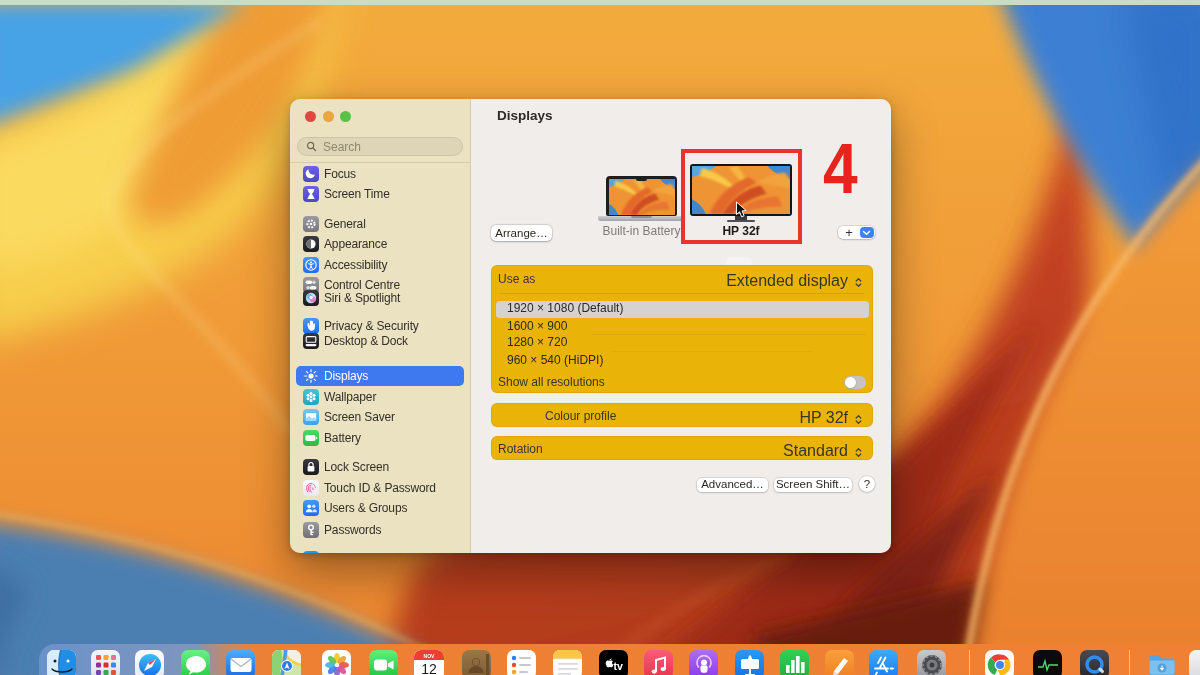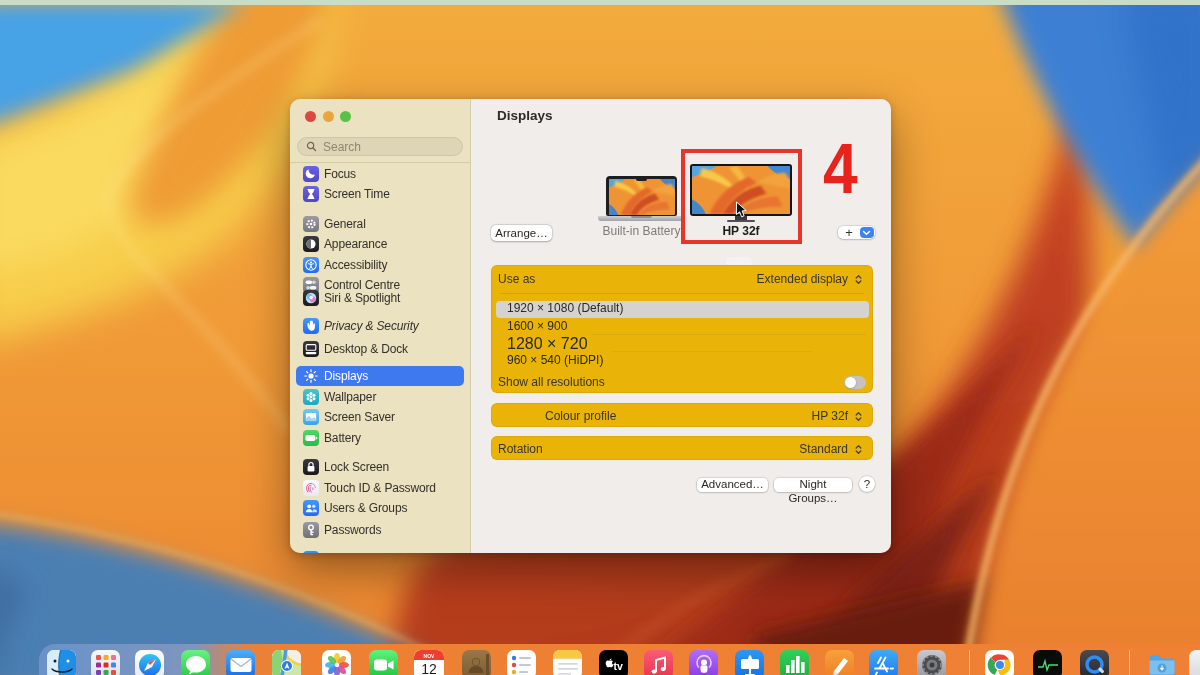--- a/index.html
+++ b/index.html
@@ -16,21 +16,21 @@
   #search .mag{position:absolute;left:8px;top:3px;width:11px;height:11px;}
   #search .ph{position:absolute;left:25px;top:2px;font-size:12px;color:#8d8770;}
   .srow{position:absolute;left:6px;width:168px;height:20px;border-radius:5px;}
   .srow .ic{position:absolute;left:7px;top:2px;width:16px;height:16px;border-radius:4px;}
   .srow .lb{position:absolute;left:28px;top:3px;font-size:12px;color:#33302a;white-space:nowrap;letter-spacing:-0.15px;}
   .srow.sel{background:#3e79f0;}
   .srow.sel .lb{color:#fff;}
   
   .card{position:absolute;left:20px;width:382px;background:#eab308;border:1px solid rgba(0,0,0,.055);border-radius:6px;box-sizing:border-box;}
   .rowlab{font-size:12px;color:#38342e;}
-  .popval{font-size:12px;color:#38342e;}
+  .popval{font-size:16px;color:#38342e;}
   .stepper{display:inline-block;width:13px;height:13px;vertical-align:-3px;margin-left:4px;}
   .btn{position:absolute;height:16px;background:#fff;border-radius:5px;box-shadow:0 0 0 .5px rgba(0,0,0,.12), 0 .5px 2px rgba(0,0,0,.25);
        font-size:11.5px;color:#2b2823;text-align:center;line-height:16px;}
   
   #dockbar{position:absolute;left:39px;top:644px;width:1200px;height:40px;border-radius:16px 16px 0 0;
     background:linear-gradient(90deg,#6a92c9 0%,#7f95bd 13%,#c08a6a 15.5%,#ea8138 18%,#ee8034 21%,#ef8034 100%);}
   .dicon{position:absolute;top:650px;width:29px;height:29px;border-radius:7px;}
   .dsep{position:absolute;top:650px;width:1px;height:25px;background:rgba(255,255,255,.5);}
 </style>
 </head>
@@ -403,29 +403,29 @@
           <span class="ic" style="background:linear-gradient(180deg,#38383c,#1b1b1f);border-radius:4px;">
             <svg viewBox="0 0 16 16" style="position:absolute;left:0;top:0;width:16px;height:16px;">
               <circle cx="8" cy="8" r="5.2" fill="#bfe0f8"></circle>
               <circle cx="6.5" cy="6.8" r="3" fill="#6cb7f0" opacity=".9"></circle>
               <circle cx="9.8" cy="9.4" r="3" fill="#e86bb6" opacity=".8"></circle>
               <circle cx="8.2" cy="7.6" r="1.8" fill="#f3fafe" opacity=".95"></circle>
             </svg>
           </span>
           <span class="lb">Siri &amp; Spotlight</span>
         </div>
-    <div class="srow" style="top:217px;font-style:italic;">
+    <div class="srow" style="top:217px;">
           <span class="ic" style="background:linear-gradient(180deg,#4597f7,#216bf4);border-radius:4px;">
             <svg viewBox="0 0 16 16" style="position:absolute;left:0;top:0;width:16px;height:16px;">
               <path d="M8 2.8c-.9 0-1.2.7-1.2 1.5V8l-.9-2.6c-.3-.8-1.5-.6-1.5.3 0 2.1.4 3.9 1.2 5.1.8 1.3 1.6 1.9 2.9 1.9 2.3 0 3.4-1.6 3.4-4V5.9c0-.8-1.3-.9-1.5-.1L10 7.5V4.3c0-.8-.4-1.5-1-1.5z" fill="#fff"></path>
             </svg>
           </span>
           <span class="lb">Privacy &amp; Security</span>
         </div>
-    <div class="srow" style="top:240px;text-align:right;">
+    <div class="srow" style="top:232px;text-align:right;">
           <span class="ic" style="background:linear-gradient(180deg,#3a3a3e,#19191d);border-radius:4px;">
             <svg viewBox="0 0 16 16" style="position:absolute;left:0;top:0;width:16px;height:16px;">
               <rect x="3.2" y="3.6" width="9.6" height="5.6" rx="1" fill="none" stroke="#fff" stroke-width="1.1"></rect>
               <rect x="2.6" y="11" width="10.8" height="2.2" rx="1.1" fill="#fff"></rect>
             </svg>
           </span>
           <span class="lb">Desktop &amp; Dock</span>
         </div>
     <div class="srow sel" style="top:267px;">
           <span class="ic" style="background:transparent;border-radius:4px;">
@@ -590,21 +590,21 @@
       <span class="rowlab" style="position:absolute;left:6px;top:6px;">Use as</span>
       <span class="popval" style="position:absolute;right:7px;top:6px;">Extended display<svg class="stepper" viewBox="0 0 13 13">
             <path d="M4.2 5 L6.5 2.6 L8.8 5" fill="none" stroke="#46423c" stroke-width="1.3" stroke-linecap="round" stroke-linejoin="round"></path>
             <path d="M4.2 8 L6.5 10.4 L8.8 8" fill="none" stroke="#46423c" stroke-width="1.3" stroke-linecap="round" stroke-linejoin="round"></path>
           </svg></span>
       <div style="position:absolute;left:8px;right:8px;top:27.5px;height:1px;background:rgba(0,0,0,.085);"></div>
       <div style="position:absolute;left:3.5px;right:3.5px;top:35px;height:17.5px;background:#d6d2cf;border-radius:4px;"></div>
       <div class="res" style="position:absolute;left:15px;top:35.5px;font-size:12px;color:#2c2925;">1920 × 1080 (Default)</div>
       <div class="res" style="position:absolute;left:15px;top:53px;font-size:12px;color:#2c2925;">1600 × 900</div>
       <div style="position:absolute;left:100px;right:6px;top:68px;height:1px;background:rgba(120,110,100,.13);"></div>
-      <div class="res" style="position:absolute;left:15px;top:69.5px;font-size:16px;color:#2c2925;">1280 × 720</div>
+      <div class="res" style="position:absolute;left:15px;top:69.5px;font-size:12px;color:#2c2925;">1280 × 720</div>
       <div style="position:absolute;left:120px;right:60px;top:85px;height:1px;background:rgba(120,110,100,.11);"></div>
       <div class="res" style="position:absolute;left:15px;top:87.5px;font-size:12px;color:#2c2925;">960 × 540 (HiDPI)</div>
       <span class="rowlab" style="position:absolute;left:6px;top:109px;">Show all resolutions</span>
       <div style="position:absolute;right:6px;top:110px;width:22px;height:13px;background:#c6c2bf;border-radius:7px;">
         <div style="position:absolute;left:1px;top:1px;width:11px;height:11px;background:#fff;border-radius:50%;box-shadow:0 .5px 1.5px rgba(0,0,0,.3);"></div>
       </div>
 </div>
 
     <div class="card" style="top:304px;height:24px;">
       <span class="rowlab" style="position:absolute;left:6px;top:5px;margin-left:47px;">Colour profile</span>
@@ -615,19 +615,19 @@
     </div>
 
     <div class="card" style="top:336.5px;height:24px;">
       <span class="rowlab" style="position:absolute;left:6px;top:5px;">Rotation</span>
       <span class="popval" style="position:absolute;right:7px;top:5px;">Standard<svg class="stepper" viewBox="0 0 13 13">
             <path d="M4.2 5 L6.5 2.6 L8.8 5" fill="none" stroke="#46423c" stroke-width="1.3" stroke-linecap="round" stroke-linejoin="round"></path>
             <path d="M4.2 8 L6.5 10.4 L8.8 8" fill="none" stroke="#46423c" stroke-width="1.3" stroke-linecap="round" stroke-linejoin="round"></path>
           </svg></span>
     </div>
     <div class="btn" style="left:226px;top:379px;width:71px;height:13.5px;line-height:13.5px;border-radius:4.5px;">Advanced…</div>
-    <div class="btn" style="left:303px;top:379px;width:78px;height:13.5px;line-height:13.5px;border-radius:4.5px;">Night Groups…</div>
+    <div class="btn" style="left:303px;top:379px;width:78px;height:13.5px;line-height:13.5px;border-radius:4.5px;">Screen Shift…</div>
     <div class="btn" style="left:388px;top:376.5px;width:16px;height:16px;border-radius:50%;line-height:16px;font-size:11.5px;">?</div>
   </div>
 </div>
 
 <div class="abs" style="left:681px;top:149px;width:121px;height:95px;border:4px solid #e6352a;box-sizing:border-box;"></div>
 <div class="abs" style="left:823px;top:129px;font-size:70px;font-weight:700;color:#e6241d;transform:scaleX(.89);transform-origin:left top;">4</div>
 
 </body></html>

